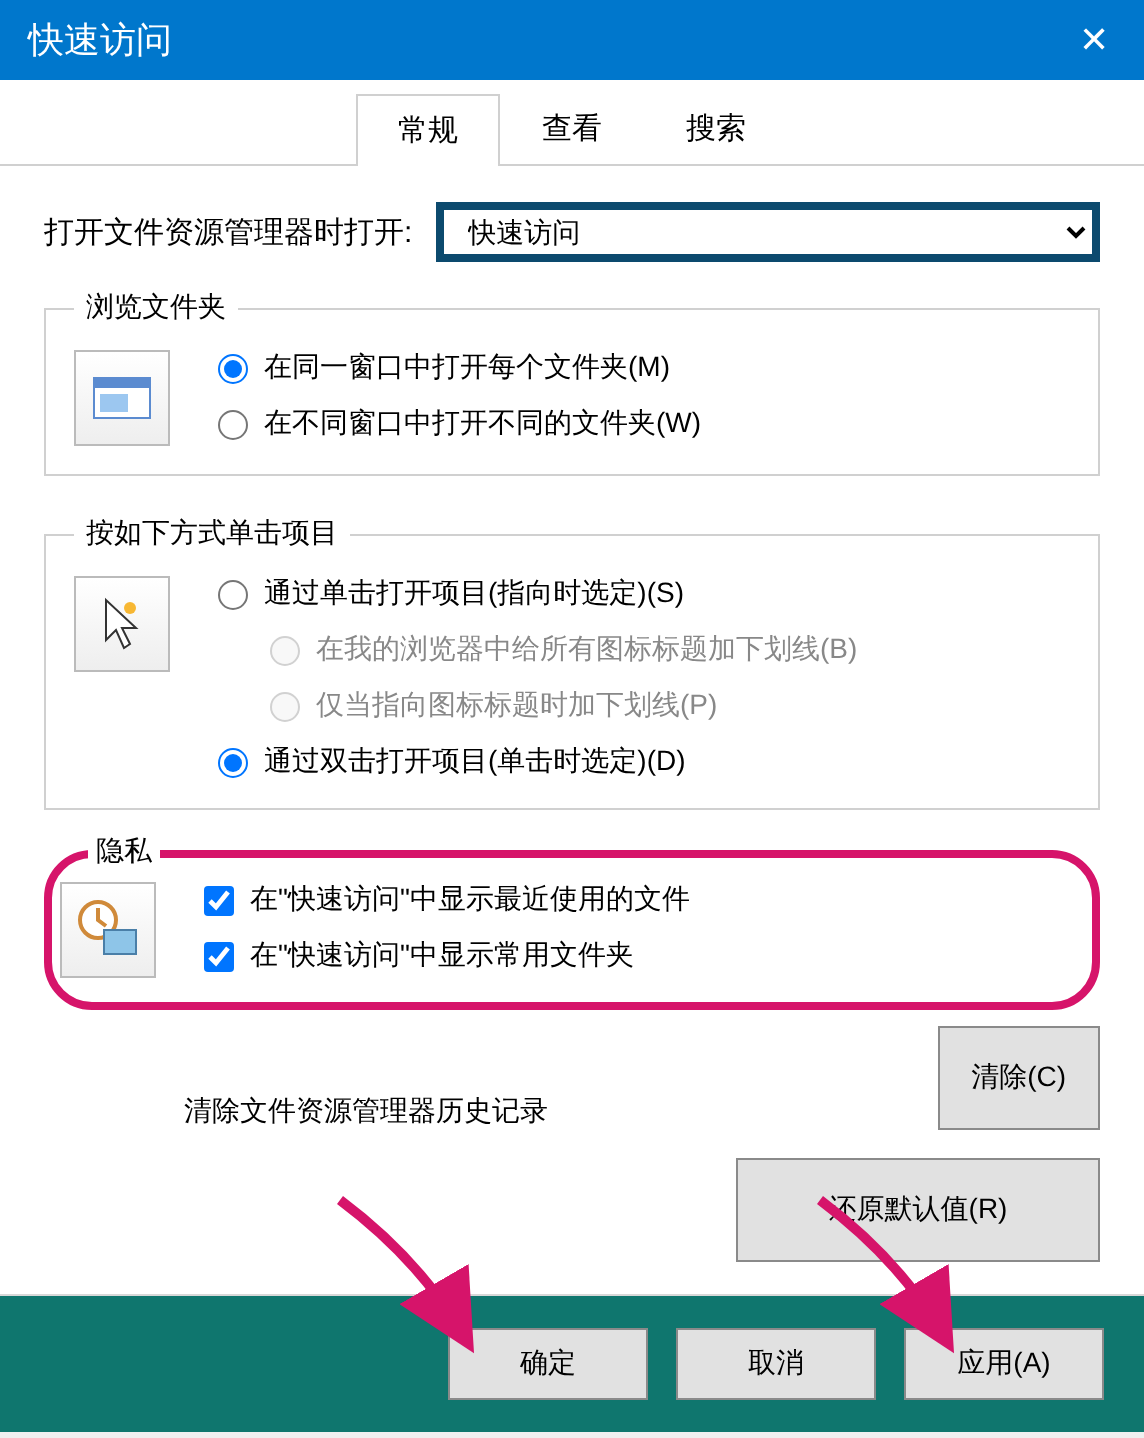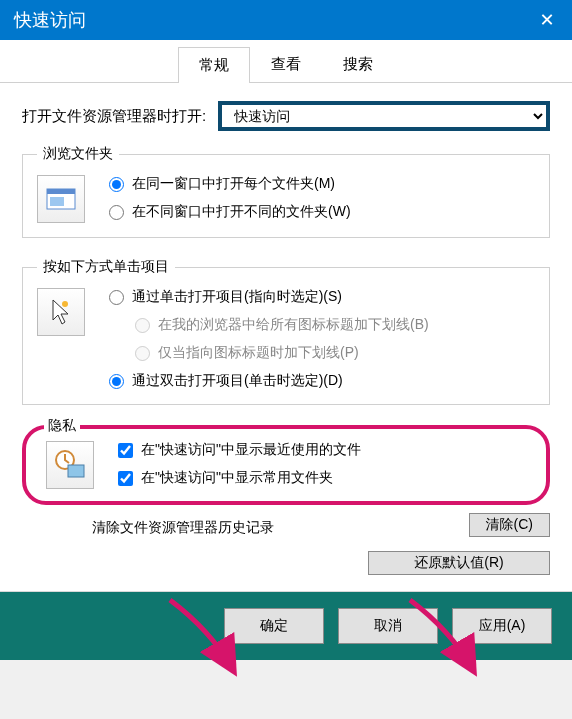--- a/index.html
+++ b/index.html
@@ -21,25 +21,25 @@
 fieldset { border: 1px solid #d0d0d0; padding: 12px 14px 14px 14px; margin-bottom: 20px; }
 fieldset legend { padding: 0 6px; font-size: 14px; }
 
 .fs-row { display: flex; align-items: flex-start; gap: 24px; }
 .fs-icon { width: 48px; height: 48px; border: 1px solid #bbb; display: flex; align-items: center; justify-content: center; background: linear-gradient(#fff,#eee); }
 .radio-col { display: flex; flex-direction: column; gap: 10px; font-size: 14px; }
 .radio-item { display: flex; align-items: center; gap: 8px; }
 .radio-sub { margin-left: 26px; color: #888; }
 input[type=radio], input[type=checkbox] { width: 15px; height: 15px; }
 
-.privacy-box { border: 4px solid #d6146a; border-radius: 24px; padding: 12px 14px 12px 20px; margin-bottom: 8px; position: relative; }
+.privacy-box { border: 4px solid #d6146a; border-radius: 24px; padding: 12px 14px 12px 4px; margin-bottom: 8px; position: relative; }
 .privacy-box .leg { position: absolute; top: -12px; left: 18px; background: #fff; padding: 0 4px; font-size: 14px; }
 .clear-row { display: flex; align-items: flex-end; justify-content: space-between; margin: 8px 0 4px 70px; }
 .clear-row span { font-size: 14px; }
-.btn { border: 1px solid #8a8a8a; background: #e1e1e1; padding: 2px 16px; font-size: 14px; cursor: pointer; }
+.btn { border: 1px solid #8a8a8a; background: #e1e1e1; padding: 16px 16px; font-size: 14px; cursor: pointer; }
 
 .restore-row { display: flex; justify-content: flex-end; margin-top: 14px; }
 
 .footer { display: flex; justify-content: flex-end; gap: 14px; padding: 16px 20px; background: #0f766e; border-top: 1px solid #d8d8d8; }
 .footer .btn { width: 100px; padding: 8px 0; }
 
 .arrow { position: absolute; width: 90px; height: 90px; pointer-events: none; }
 .arrow svg { width: 100%; height: 100%; }
 .arrow1 { left: 160px; top: 590px; }
 .arrow2 { left: 400px; top: 590px; }

